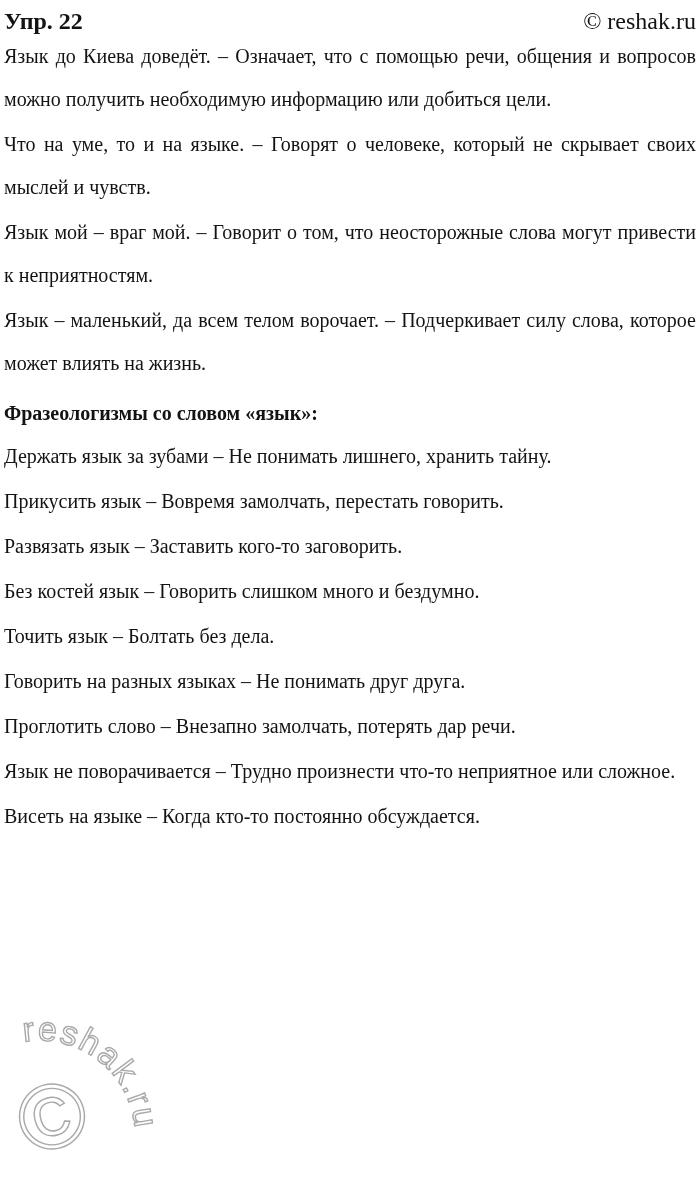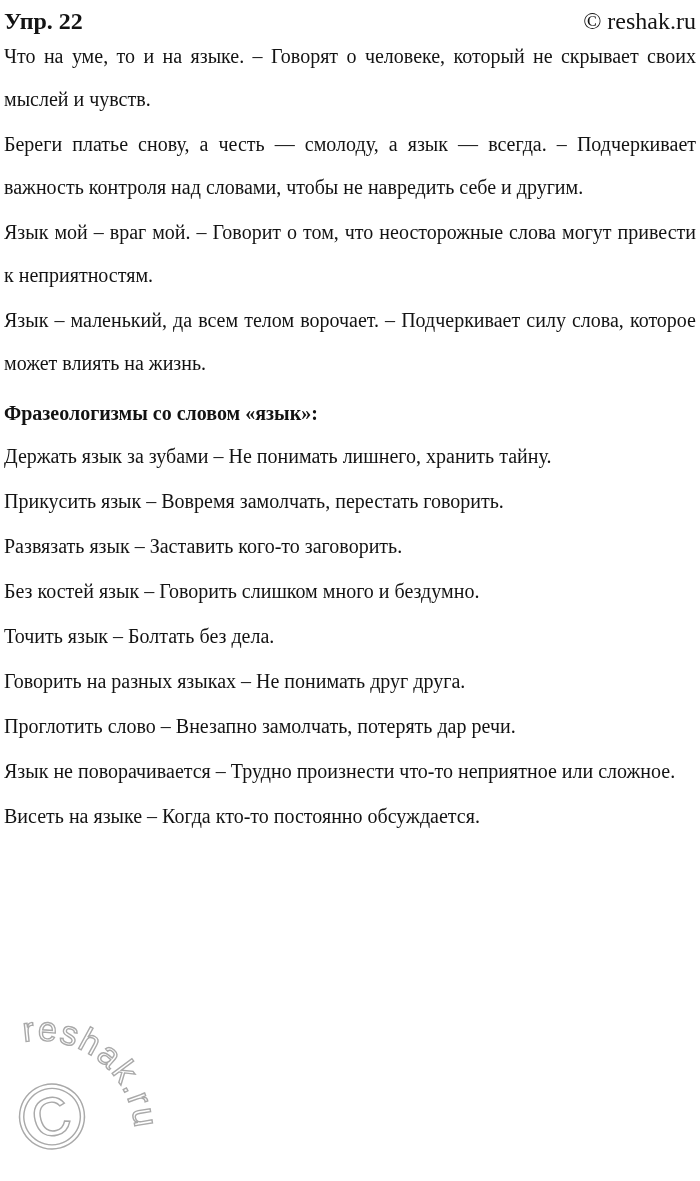--- a/index.html
+++ b/index.html
@@ -73,22 +73,22 @@
   </svg>
 
   <div class="content">
 
     <div class="header-row">
       <span class="exercise">Упр. 22</span>
       <span class="copyright">© reshak.ru</span>
     </div>
 
 
+    <p class="doc-par">Язык до Киева доведёт. – Означает, что с помощью речи, общения и вопросов можно получить необходимую информацию или добиться цели.</p>
     <p class="doc-par">Что на уме, то и на языке. – Говорят о человеке, который не скрывает своих мыслей и чувств.</p>
-    <p class="doc-par">Береги платье снову, а честь — смолоду, а язык — всегда. – Подчеркивает важность контроля над словами, чтобы не навредить себе и другим.</p>
     <p class="doc-par">Язык мой – враг мой. – Говорит о том, что неосторожные слова могут привести к неприятностям.</p>
     <p class="doc-par">Язык – маленький, да всем телом ворочает. – Подчеркивает силу слова, которое может влиять на жизнь.</p>
 
     <h2 class="section-heading">Фразеологизмы со словом «язык»:</h2>
 
     <p class="doc-par">Держать язык за зубами – Не понимать лишнего, хранить тайну.</p>
     <p class="doc-par">Прикусить язык – Вовремя замолчать, перестать говорить.</p>
     <p class="doc-par">Развязать язык – Заставить кого-то заговорить.</p>
     <p class="doc-par">Без костей язык – Говорить слишком много и бездумно.</p>
     <p class="doc-par">Точить язык – Болтать без дела.</p>

